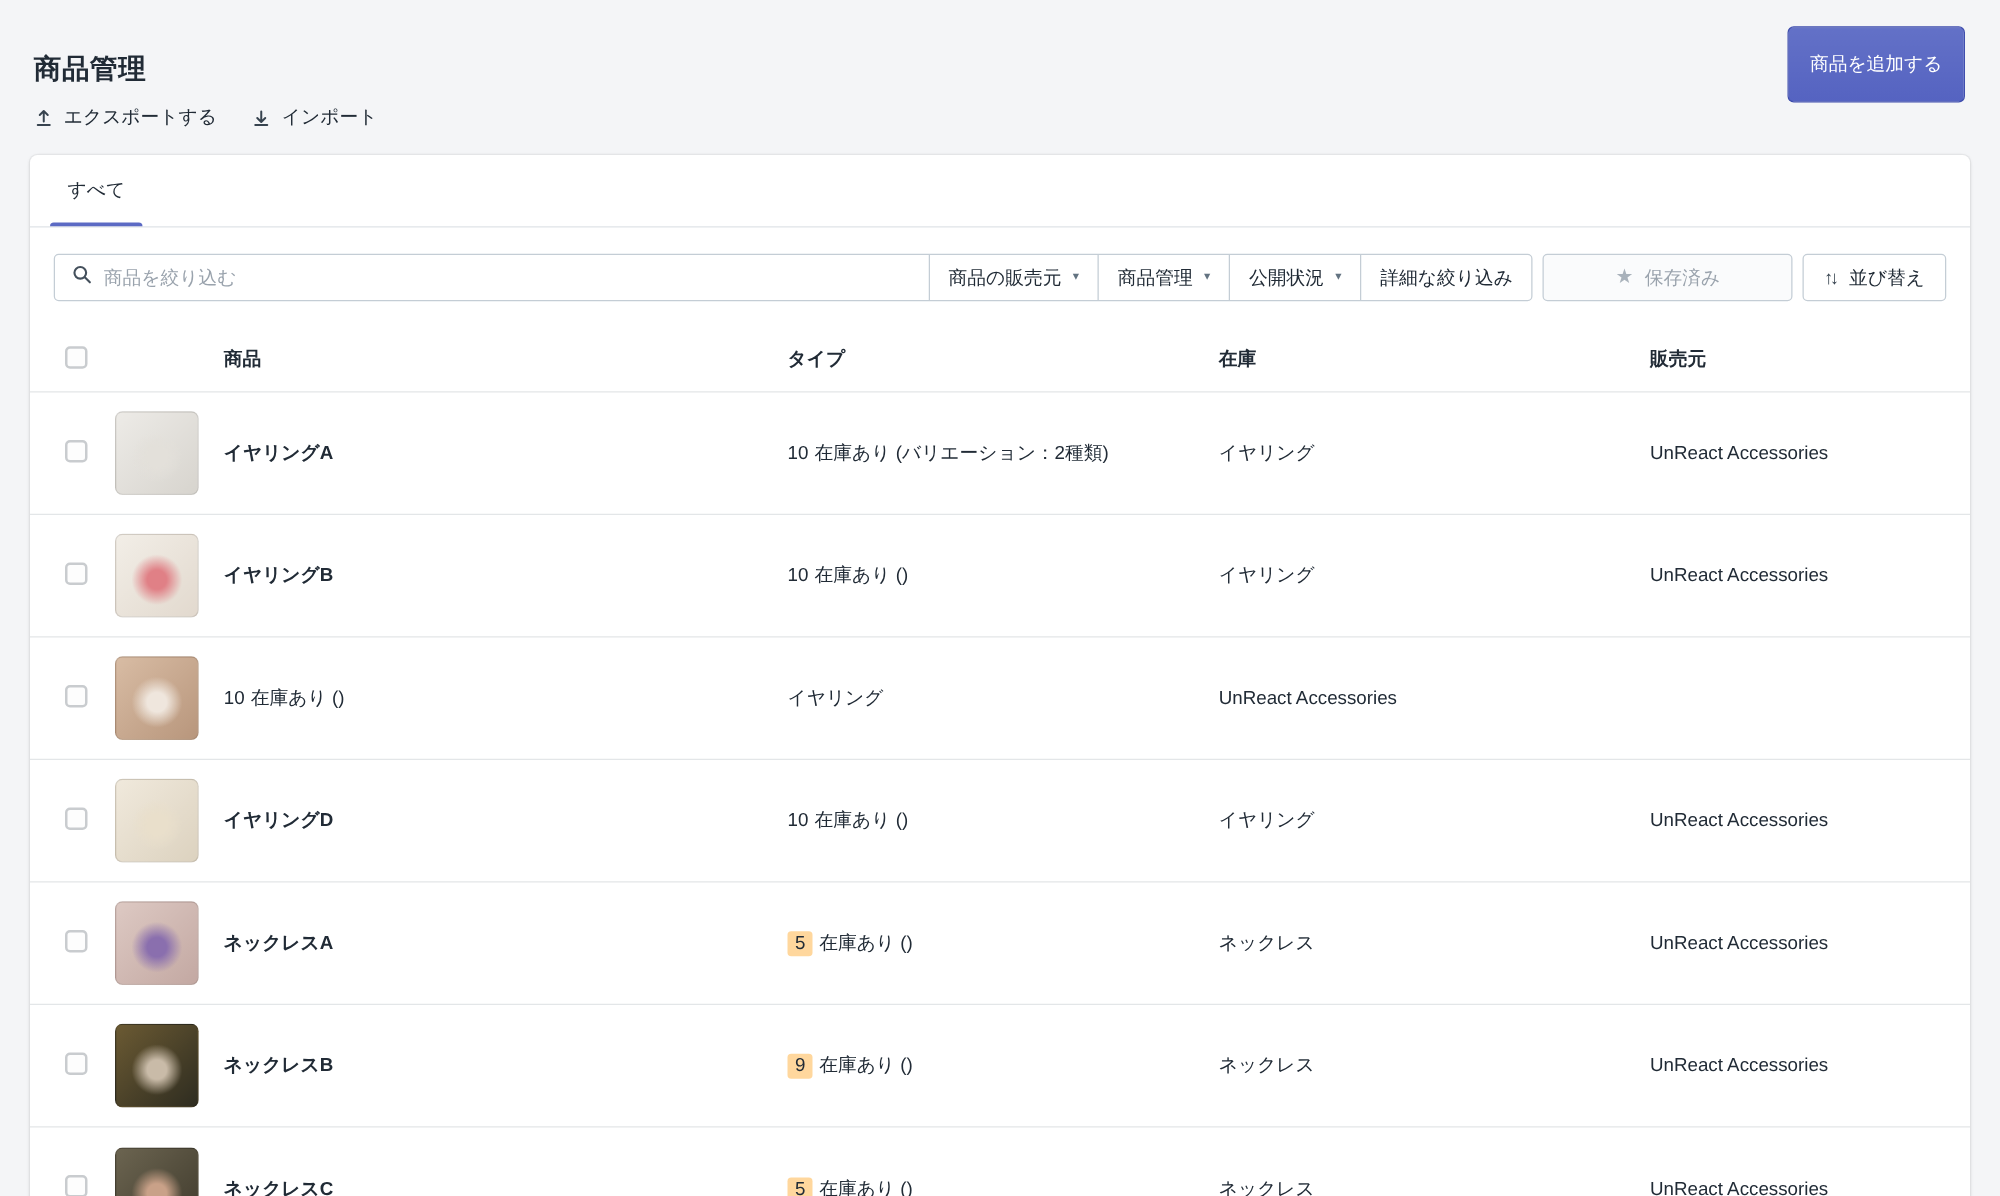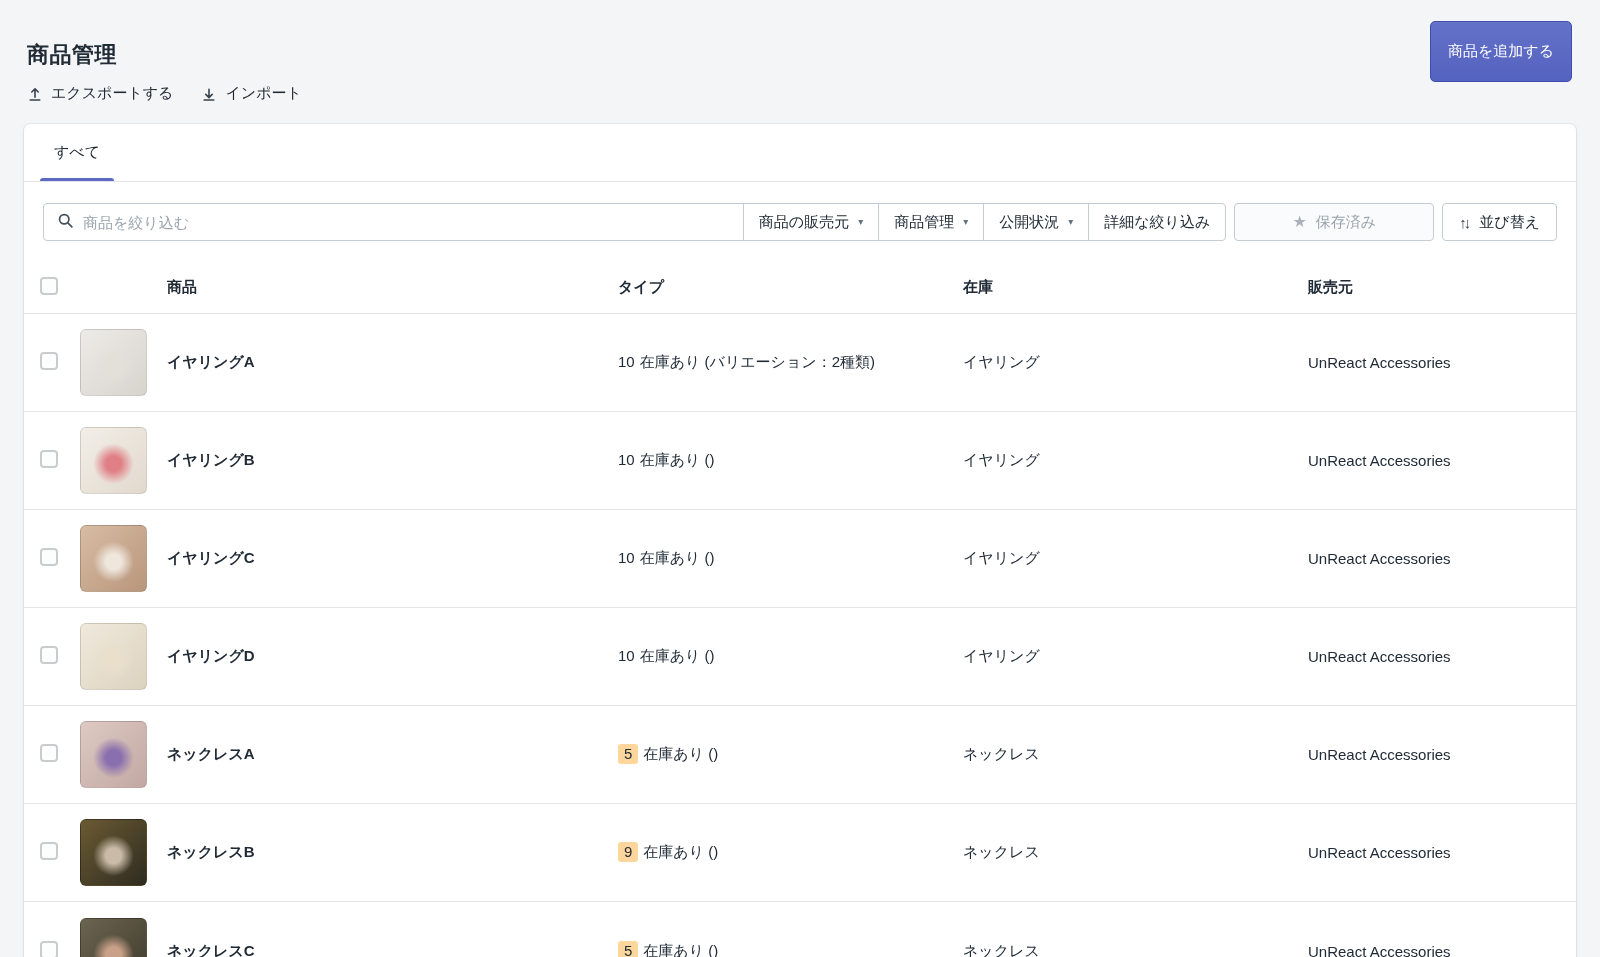--- a/index.html
+++ b/index.html
@@ -47,21 +47,21 @@
   .search-box input { flex:1; border:none; outline:none; font-size:15px; font-family:inherit; color:#1d4ed8; background:transparent; }
   .search-box input::placeholder { color:#9aa3ad; }
   .filter-dropdown { display:flex; align-items:center; gap:9px; padding:0 15px; border:none; border-left:1px solid var(--border); background:transparent; font-size:15px; font-family:inherit; color:#212b36; cursor:pointer; }
   .caret { font-size:10px; color:#637381; line-height:1; }
   .saved-button { width:200px; height:38px; display:flex; align-items:center; justify-content:center; gap:9px; border:1px solid var(--border); border-radius:4px; background:#fafbfc; color:#9aa3ad; font-size:15px; font-family:inherit; cursor:default; }
   .star-glyph { font-size:16px; color:#a9b2bb; line-height:1; }
   .sort-button { height:38px; display:flex; align-items:center; gap:8px; padding:0 16px; border:1px solid var(--border); border-radius:4px; background:#fff; font-size:15px; font-family:inherit; color:#212b36; cursor:pointer; }
   .sort-glyph { font-size:15px; letter-spacing:-3px; padding-right:3px; color:#37434f; }
 
   
-  .grid-row { display:grid; grid-template-columns:40px 87px 451px 345px 345px 1fr; align-items:center; padding-left:16px; }
+  .grid-row { display:grid; grid-template-columns:40px 87px 451px 345px 345px 1fr; align-items:center; padding-left:28px; }
   .table-header { height:52px; font-size:14.5px; font-weight:700; border-bottom:1px solid var(--divider); }
   .row { height:98px; border-bottom:1px solid var(--divider); }
   .row:last-child { border-bottom:none; }
   .checkbox { display:inline-block; width:18px; height:18px; border:2px solid #c9cccf; border-radius:4px; background:#fdfdfd; cursor:pointer; }
   .thumb { width:67px; height:67px; border-radius:6px; border:1px solid rgba(0,0,0,.1); cursor:pointer; }
   .product-name { font-size:15px; font-weight:700; color:#212b36; text-decoration:none; cursor:pointer; }
   .cell { font-size:15px; }
   .stock-cell .count { margin-right:5px; }
   .stock-cell .count.badge { background:var(--badge); border-radius:3px; padding:1px 6px 2px; }
 
@@ -170,21 +170,20 @@
     <div class="cell stock-cell"><span class="count">10</span><span>在庫あり ()</span></div>
     <div class="cell">イヤリング</div>
     <div class="cell">UnReact Accessories</div>
   </div>
 
   <div class="grid-row row">
     <div class="cell"><span class="checkbox"></span></div>
     <div class="cell">
           <div class="thumb" style="background: radial-gradient(circle at 50% 55%, rgb(239, 230, 221) 0px, rgb(239, 230, 221) 16%, transparent 42%), linear-gradient(135deg, rgb(216, 188, 164), rgb(184, 150, 124));"></div>
         </div>
-    <div class="cell"><a class="product-name">イヤリングC</a></div>
     <div class="cell stock-cell"><span class="count">10</span><span>在庫あり ()</span></div>
     <div class="cell">イヤリング</div>
     <div class="cell">UnReact Accessories</div>
   </div>
 
   <div class="grid-row row">
     <div class="cell"><span class="checkbox"></span></div>
     <div class="cell">
           <div class="thumb" style="background: radial-gradient(circle at 50% 55%, rgb(233, 223, 203) 0px, rgb(233, 223, 203) 16%, transparent 42%), linear-gradient(135deg, rgb(240, 233, 220), rgb(220, 210, 191));"></div>
         </div>

